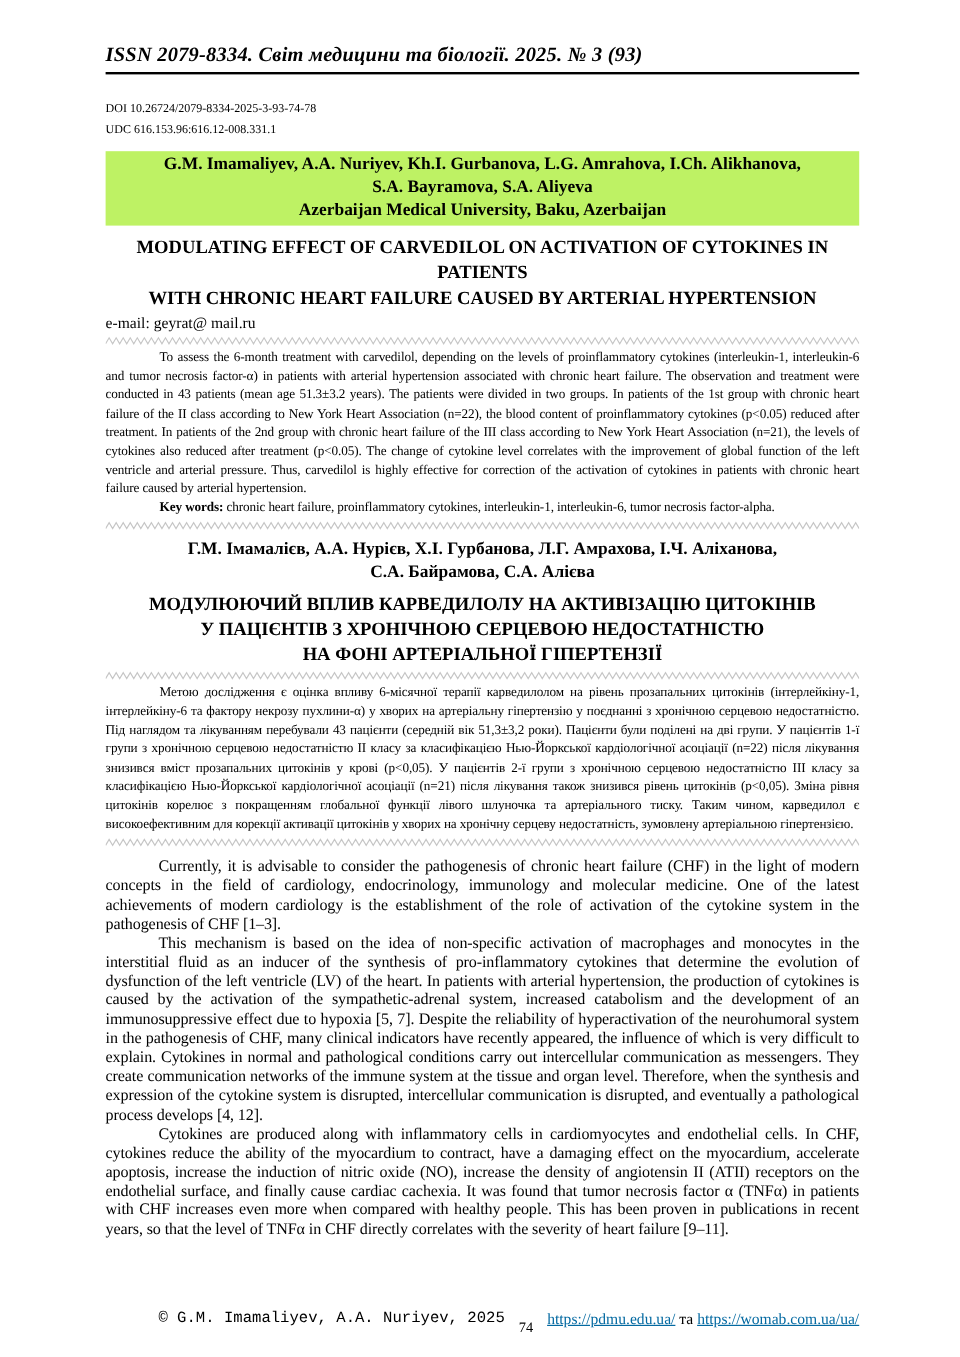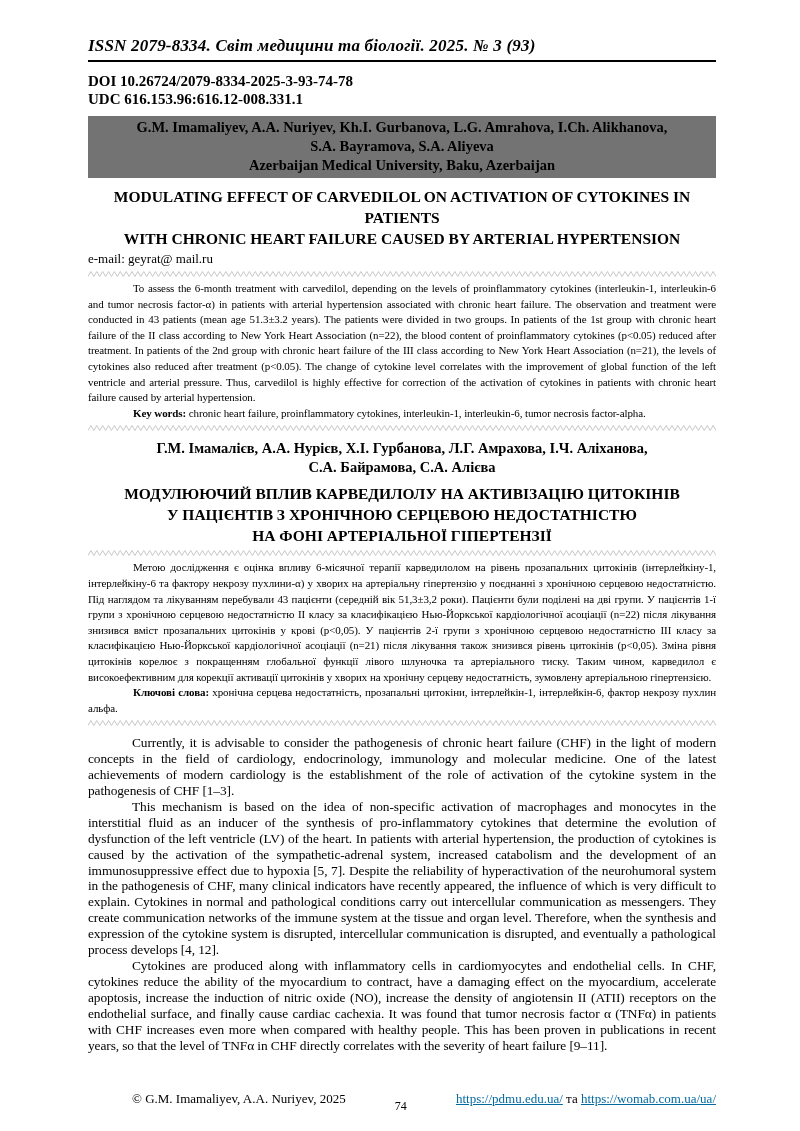--- a/index.html
+++ b/index.html
@@ -7,21 +7,21 @@
   body { width:800px; font-family:"Liberation Serif","DejaVu Serif",serif; color:#000; }
   .page {
     width:800px; height:1131px; background:#fff; overflow:hidden;
     padding:36px 84px 24px 88px;
     display:flex; flex-direction:column;
   }
   .issn-line {
     font-size:17px; font-weight:bold; font-style:italic;
     padding-bottom:4px; border-bottom:2px solid #000; letter-spacing:0.2px;
   }
-  .doi-block { margin-top:10px; font-size:15px; font-weight:bold; line-height:18px; }
+  .doi-block { margin-top:20px; font-size:10px; font-weight:normal; line-height:18px; }
   .authors-block {
     margin-top:8px; text-align:center; font-weight:bold; font-size:14.5px;
     line-height:19px; padding:2px 0 3px 0;
   }
   .title-en {
     margin-top:8px; text-align:center; font-weight:bold; font-size:15.5px; line-height:21px;
   }
   .email-line { margin-top:2px; font-size:13px; line-height:16px; }
   .zigzag { margin-top:3px; margin-bottom:3px; height:8px; line-height:0; }
   .abstract {
@@ -33,38 +33,38 @@
     margin-top:4px; text-align:center; font-weight:bold; font-size:14.5px; line-height:19px;
   }
   .title-uk {
     margin-top:6px; text-align:center; font-weight:bold; font-size:15.5px; line-height:21px;
   }
   .body-text { margin-top:5px; font-size:13.4px; line-height:15.9px; text-align:justify; letter-spacing:-0.1px; }
   .body-text p { text-indent:44px; }
   .footer {
     margin-top:auto; display:flex; align-items:flex-start; font-size:13px; line-height:16px;
   }
-  .footer-copyright { flex:0 0 auto; padding-left:44px; }
+  .footer-copyright { flex:0 0 auto; padding-left:44px;font-family:Liberation Mono, monospace; }
   .footer-pagenum { flex:1 1 auto; text-align:center; font-size:12px; transform:translateY(7px); }
   .footer-links { flex:0 0 auto; white-space:nowrap; }
   .footer-links a { color:#0369a1; text-decoration:underline; }
 </style>
 </head>
 <body>
 
 <div class="page">
 
   <div class="issn-line">ISSN 2079-8334. Світ медицини та біології. 2025. № 3 (93)</div>
 
   <div class="doi-block">
     <div>DOI 10.26724/2079-8334-2025-3-93-74-78</div>
     <div>UDC 616.153.96:616.12-008.331.1</div>
   </div>
 
-  <div class="authors-block" style="background: #737373;">
+  <div class="authors-block" style="background: #bef264;">
     <div>G.M. Imamaliyev, A.A. Nuriyev, Kh.I. Gurbanova, L.G. Amrahova, I.Ch. Alikhanova,</div>
     <div>S.A. Bayramova, S.A. Aliyeva</div>
     <div>Azerbaijan Medical University, Baku, Azerbaijan</div>
   </div>
 
   <div class="title-en">
     <div>MODULATING EFFECT OF CARVEDILOL ON ACTIVATION OF CYTOKINES IN PATIENTS</div>
     <div>WITH CHRONIC HEART FAILURE CAUSED BY ARTERIAL HYPERTENSION</div>
   </div>
 
@@ -93,21 +93,20 @@
     <div>У ПАЦІЄНТІВ З ХРОНІЧНОЮ СЕРЦЕВОЮ НЕДОСТАТНІСТЮ</div>
     <div>НА ФОНІ АРТЕРІАЛЬНОЇ ГІПЕРТЕНЗІЇ</div>
   </div>
 
   <div class="zigzag"><svg width="100%" height="8" viewBox="0 0 642 8" preserveAspectRatio="none" aria-hidden="true">
         <polyline points="0,6.5 3,1.5 6,6.5 9,1.5 12,6.5 15,1.5 18,6.5 21,1.5 24,6.5 27,1.5 30,6.5 33,1.5 36,6.5 39,1.5 42,6.5 45,1.5 48,6.5 51,1.5 54,6.5 57,1.5 60,6.5 63,1.5 66,6.5 69,1.5 72,6.5 75,1.5 78,6.5 81,1.5 84,6.5 87,1.5 90,6.5 93,1.5 96,6.5 99,1.5 102,6.5 105,1.5 108,6.5 111,1.5 114,6.5 117,1.5 120,6.5 123,1.5 126,6.5 129,1.5 132,6.5 135,1.5 138,6.5 141,1.5 144,6.5 147,1.5 150,6.5 153,1.5 156,6.5 159,1.5 162,6.5 165,1.5 168,6.5 171,1.5 174,6.5 177,1.5 180,6.5 183,1.5 186,6.5 189,1.5 192,6.5 195,1.5 198,6.5 201,1.5 204,6.5 207,1.5 210,6.5 213,1.5 216,6.5 219,1.5 222,6.5 225,1.5 228,6.5 231,1.5 234,6.5 237,1.5 240,6.5 243,1.5 246,6.5 249,1.5 252,6.5 255,1.5 258,6.5 261,1.5 264,6.5 267,1.5 270,6.5 273,1.5 276,6.5 279,1.5 282,6.5 285,1.5 288,6.5 291,1.5 294,6.5 297,1.5 300,6.5 303,1.5 306,6.5 309,1.5 312,6.5 315,1.5 318,6.5 321,1.5 324,6.5 327,1.5 330,6.5 333,1.5 336,6.5 339,1.5 342,6.5 345,1.5 348,6.5 351,1.5 354,6.5 357,1.5 360,6.5 363,1.5 366,6.5 369,1.5 372,6.5 375,1.5 378,6.5 381,1.5 384,6.5 387,1.5 390,6.5 393,1.5 396,6.5 399,1.5 402,6.5 405,1.5 408,6.5 411,1.5 414,6.5 417,1.5 420,6.5 423,1.5 426,6.5 429,1.5 432,6.5 435,1.5 438,6.5 441,1.5 444,6.5 447,1.5 450,6.5 453,1.5 456,6.5 459,1.5 462,6.5 465,1.5 468,6.5 471,1.5 474,6.5 477,1.5 480,6.5 483,1.5 486,6.5 489,1.5 492,6.5 495,1.5 498,6.5 501,1.5 504,6.5 507,1.5 510,6.5 513,1.5 516,6.5 519,1.5 522,6.5 525,1.5 528,6.5 531,1.5 534,6.5 537,1.5 540,6.5 543,1.5 546,6.5 549,1.5 552,6.5 555,1.5 558,6.5 561,1.5 564,6.5 567,1.5 570,6.5 573,1.5 576,6.5 579,1.5 582,6.5 585,1.5 588,6.5 591,1.5 594,6.5 597,1.5 600,6.5 603,1.5 606,6.5 609,1.5 612,6.5 615,1.5 618,6.5 621,1.5 624,6.5 627,1.5 630,6.5 633,1.5 636,6.5 639,1.5 642,6.5" fill="none" stroke="#c6c6c6" stroke-width="1"></polyline>
       </svg></div>
 
   <div class="abstract">
     <p>Метою дослідження є оцінка впливу 6-місячної терапії карведилолом на рівень прозапальних цитокінів (інтерлейкіну-1, інтерлейкіну-6 та фактору некрозу пухлини-α) у хворих на артеріальну гіпертензію у поєднанні з хронічною серцевою недостатністю. Під наглядом та лікуванням перебували 43 пацієнти (середній вік 51,3±3,2 роки). Пацієнти були поділені на дві групи. У пацієнтів 1-ї групи з хронічною серцевою недостатністю II класу за класифікацією Нью-Йоркської кардіологічної асоціації (n=22) після лікування знизився вміст прозапальних цитокінів у крові (p&lt;0,05). У пацієнтів 2-ї групи з хронічною серцевою недостатністю III класу за класифікацією Нью-Йоркської кардіологічної асоціації (n=21) після лікування також знизився рівень цитокінів (p&lt;0,05). Зміна рівня цитокінів корелює з покращенням глобальної функції лівого шлуночка та артеріального тиску. Таким чином, карведилол є високоефективним для корекції активації цитокінів у хворих на хронічну серцеву недостатність, зумовлену артеріальною гіпертензією.</p>
-    <p><span class="kw-label">Ключові слова:</span><span> хронічна серцева недостатність, прозапальні цитокіни, інтерлейкін-1, інтерлейкін-6, фактор некрозу пухлин альфа.</span></p>
   </div>
 
   <div class="zigzag"><svg width="100%" height="8" viewBox="0 0 642 8" preserveAspectRatio="none" aria-hidden="true">
         <polyline points="0,6.5 3,1.5 6,6.5 9,1.5 12,6.5 15,1.5 18,6.5 21,1.5 24,6.5 27,1.5 30,6.5 33,1.5 36,6.5 39,1.5 42,6.5 45,1.5 48,6.5 51,1.5 54,6.5 57,1.5 60,6.5 63,1.5 66,6.5 69,1.5 72,6.5 75,1.5 78,6.5 81,1.5 84,6.5 87,1.5 90,6.5 93,1.5 96,6.5 99,1.5 102,6.5 105,1.5 108,6.5 111,1.5 114,6.5 117,1.5 120,6.5 123,1.5 126,6.5 129,1.5 132,6.5 135,1.5 138,6.5 141,1.5 144,6.5 147,1.5 150,6.5 153,1.5 156,6.5 159,1.5 162,6.5 165,1.5 168,6.5 171,1.5 174,6.5 177,1.5 180,6.5 183,1.5 186,6.5 189,1.5 192,6.5 195,1.5 198,6.5 201,1.5 204,6.5 207,1.5 210,6.5 213,1.5 216,6.5 219,1.5 222,6.5 225,1.5 228,6.5 231,1.5 234,6.5 237,1.5 240,6.5 243,1.5 246,6.5 249,1.5 252,6.5 255,1.5 258,6.5 261,1.5 264,6.5 267,1.5 270,6.5 273,1.5 276,6.5 279,1.5 282,6.5 285,1.5 288,6.5 291,1.5 294,6.5 297,1.5 300,6.5 303,1.5 306,6.5 309,1.5 312,6.5 315,1.5 318,6.5 321,1.5 324,6.5 327,1.5 330,6.5 333,1.5 336,6.5 339,1.5 342,6.5 345,1.5 348,6.5 351,1.5 354,6.5 357,1.5 360,6.5 363,1.5 366,6.5 369,1.5 372,6.5 375,1.5 378,6.5 381,1.5 384,6.5 387,1.5 390,6.5 393,1.5 396,6.5 399,1.5 402,6.5 405,1.5 408,6.5 411,1.5 414,6.5 417,1.5 420,6.5 423,1.5 426,6.5 429,1.5 432,6.5 435,1.5 438,6.5 441,1.5 444,6.5 447,1.5 450,6.5 453,1.5 456,6.5 459,1.5 462,6.5 465,1.5 468,6.5 471,1.5 474,6.5 477,1.5 480,6.5 483,1.5 486,6.5 489,1.5 492,6.5 495,1.5 498,6.5 501,1.5 504,6.5 507,1.5 510,6.5 513,1.5 516,6.5 519,1.5 522,6.5 525,1.5 528,6.5 531,1.5 534,6.5 537,1.5 540,6.5 543,1.5 546,6.5 549,1.5 552,6.5 555,1.5 558,6.5 561,1.5 564,6.5 567,1.5 570,6.5 573,1.5 576,6.5 579,1.5 582,6.5 585,1.5 588,6.5 591,1.5 594,6.5 597,1.5 600,6.5 603,1.5 606,6.5 609,1.5 612,6.5 615,1.5 618,6.5 621,1.5 624,6.5 627,1.5 630,6.5 633,1.5 636,6.5 639,1.5 642,6.5" fill="none" stroke="#c6c6c6" stroke-width="1"></polyline>
       </svg></div>
 
   <div class="body-text">
     <p>Currently, it is advisable to consider the pathogenesis of chronic heart failure (CHF) in the light of modern concepts in the field of cardiology, endocrinology, immunology and molecular medicine. One of the latest achievements of modern cardiology is the establishment of the role of activation of the cytokine system in the pathogenesis of CHF [1–3].</p>
     <p>This mechanism is based on the idea of non-specific activation of macrophages and monocytes in the interstitial fluid as an inducer of the synthesis of pro-inflammatory cytokines that determine the evolution of dysfunction of the left ventricle (LV) of the heart. In patients with arterial hypertension, the production of cytokines is caused by the activation of the sympathetic-adrenal system, increased catabolism and the development of an immunosuppressive effect due to hypoxia [5, 7]. Despite the reliability of hyperactivation of the neurohumoral system in the pathogenesis of CHF, many clinical indicators have recently appeared, the influence of which is very difficult to explain. Cytokines in normal and pathological conditions carry out intercellular communication as messengers. They create communication networks of the immune system at the tissue and organ level. Therefore, when the synthesis and expression of the cytokine system is disrupted, intercellular communication is disrupted, and eventually a pathological process develops [4, 12].</p>
     <p>Cytokines are produced along with inflammatory cells in cardiomyocytes and endothelial cells. In CHF, cytokines reduce the ability of the myocardium to contract, have a damaging effect on the myocardium, accelerate apoptosis, increase the induction of nitric oxide (NO), increase the density of angiotensin II (ATII) receptors on the endothelial surface, and finally cause cardiac cachexia. It was found that tumor necrosis factor α (TNFα) in patients with CHF increases even more when compared with healthy people. This has been proven in publications in recent years, so that the level of TNFα in CHF directly correlates with the severity of heart failure [9–11].</p>

